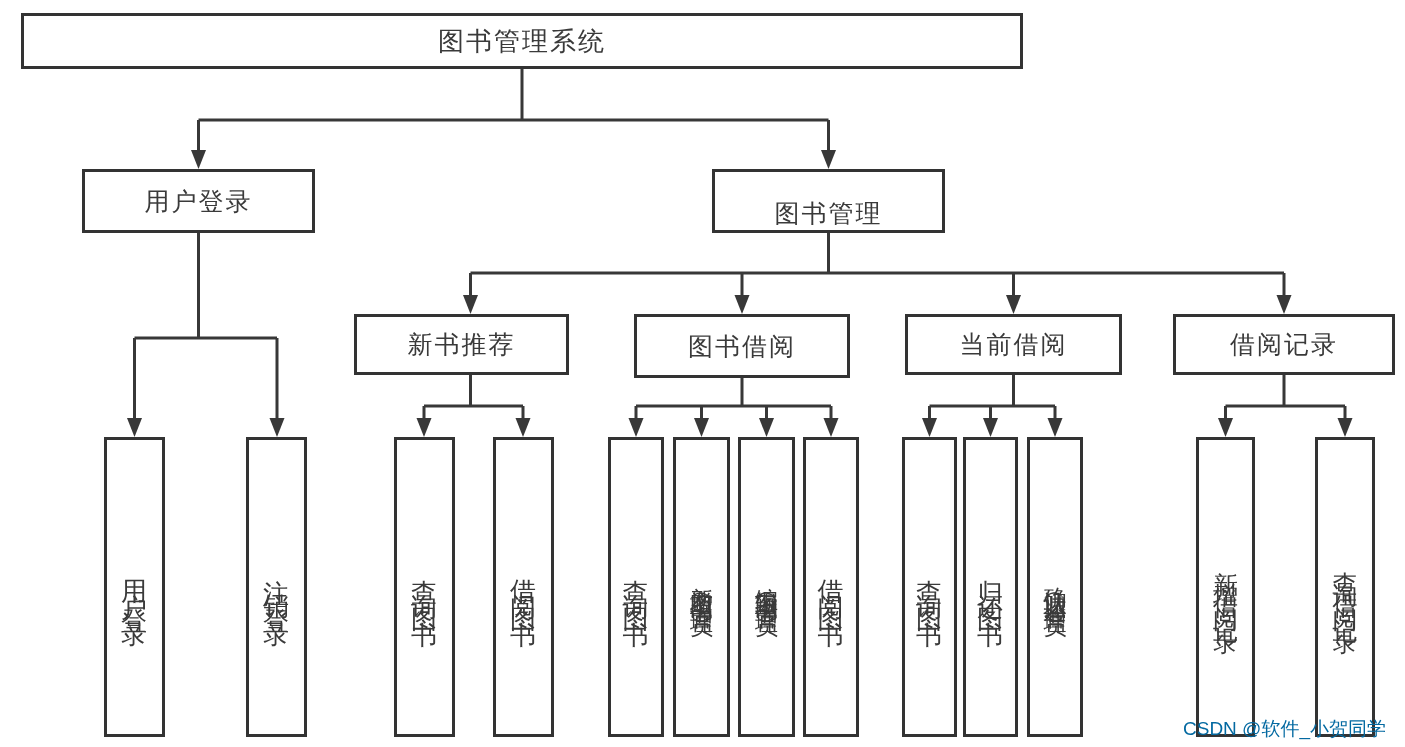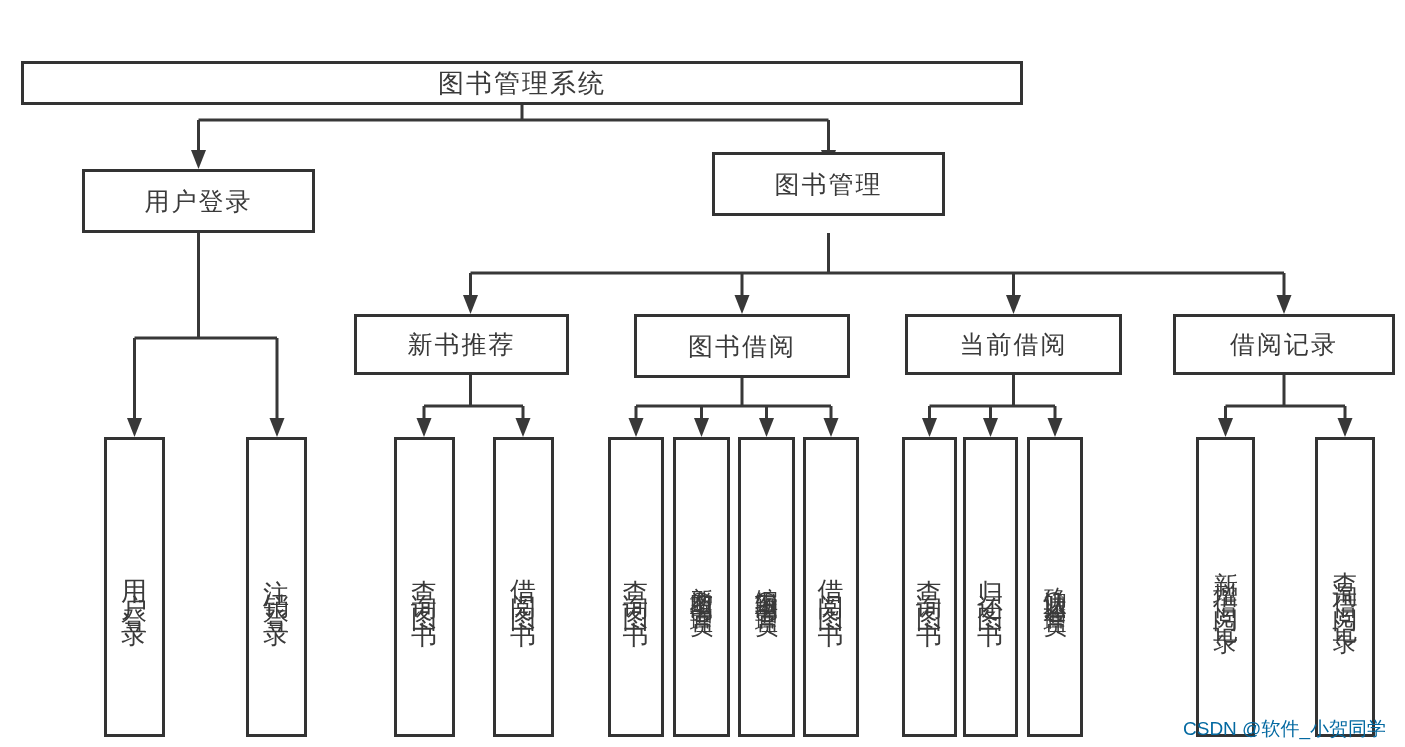--- a/index.html
+++ b/index.html
@@ -92,28 +92,28 @@
       <polygon points="759,418 774,418 766.5,437"></polygon>
       <polygon points="823.5,418 838.5,418 831,437"></polygon>
       <polygon points="922,418 937,418 929.5,437"></polygon>
       <polygon points="983,418 998,418 990.5,437"></polygon>
       <polygon points="1047.5,418 1062.5,418 1055,437"></polygon>
       <polygon points="1218,418 1233,418 1225.5,437"></polygon>
       <polygon points="1337.5,418 1352.5,418 1345,437"></polygon>
     </g>
   </svg>
 
-  <div class="node root" style="left:21px; top:13px; width:1002px; height:44px;margin-top:48px;">
+  <div class="node root" style="left:21px; top:13px; width:1002px; height:56px;">
     <span>图书管理系统</span>
   </div>
 
   <div class="node" style="left:82px; top:169px; width:233px; height:64px;">
     <span>用户登录</span>
   </div>
-  <div class="node" style="left:712px; top:152px; width:233px; height:64px;">
+  <div class="node" style="left:712px; top:169px; width:233px; height:64px;align-items:flex-end;">
     <span>图书管理</span>
   </div>
 
   <div class="node" style="left:354px; top:314px; width:215px; height:61px;">
     <span>新书推荐</span>
   </div>
   <div class="node" style="left:634px; top:314px; width:216px; height:64px;">
     <span>图书借阅</span>
   </div>
   <div class="node" style="left:905px; top:314px; width:217px; height:61px;">

